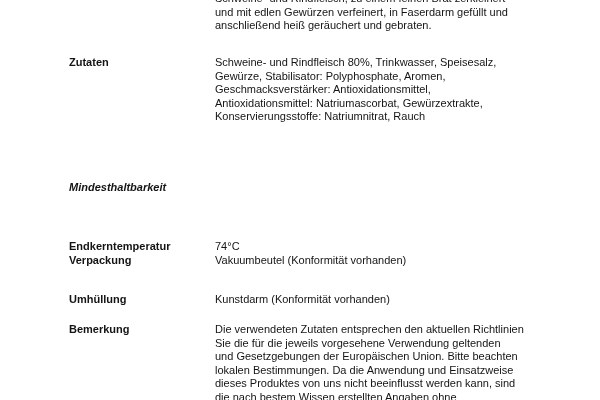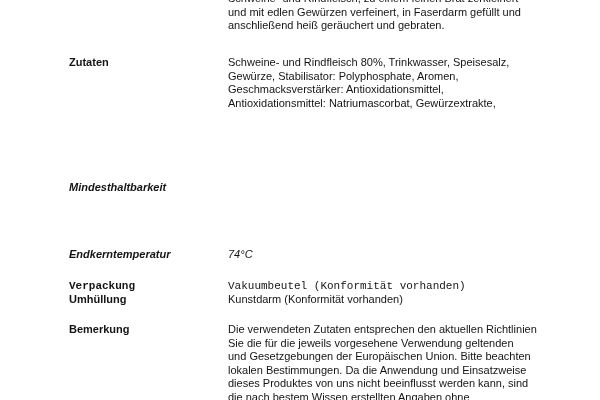--- a/index.html
+++ b/index.html
@@ -17,27 +17,27 @@
   }
   .row{position:absolute;left:0;right:0;}
   .row .label{
     position:absolute;
     left:69px;
     top:0;
     font-weight:bold;
     white-space:nowrap;
   }
   .row .value{margin-left:215px;margin-right:18px;}
-  .row .value .line{white-space:nowrap;margin-left:13px;}
+  .row .value .line{white-space:nowrap;}
   
   .row-intro{top:-8px;}
   .row-zutaten{top:56px;}
   .row-mhd{top:181px;font-style:italic;}
-  .row-endkern{top:248px;font-style:italic;}
-  .row-verpackung{top:280px;font-family:Liberation Mono, monospace;}
+  .row-endkern{top:240px;}
+  .row-verpackung{top:254px;}
   .row-umhuellung{top:293px;}
   .row-bemerkung{top:323px;}
 </style>
 </head>
 <body>
 
 <div class="page">
 
   <div class="row row-intro">
     <div class="value">
@@ -47,20 +47,21 @@
     </div>
   </div>
 
   <div class="row row-zutaten">
     <span class="label">Zutaten</span>
     <div class="value">
       <div class="line">Schweine- und Rindfleisch 80%, Trinkwasser, Speisesalz,</div>
       <div class="line">Gewürze, Stabilisator: Polyphosphate, Aromen,</div>
       <div class="line">Geschmacksverstärker: Antioxidationsmittel,</div>
       <div class="line">Antioxidationsmittel: Natriumascorbat, Gewürzextrakte,</div>
+      <div class="line">Konservierungsstoffe: Natriumnitrat, Rauch</div>
     </div>
   </div>
 
   <div class="row row-mhd">
     <span class="label">Mindesthaltbarkeit</span>
   </div>
 
   <div class="row row-endkern">
     <span class="label">Endkerntemperatur</span>
     <div class="value">

